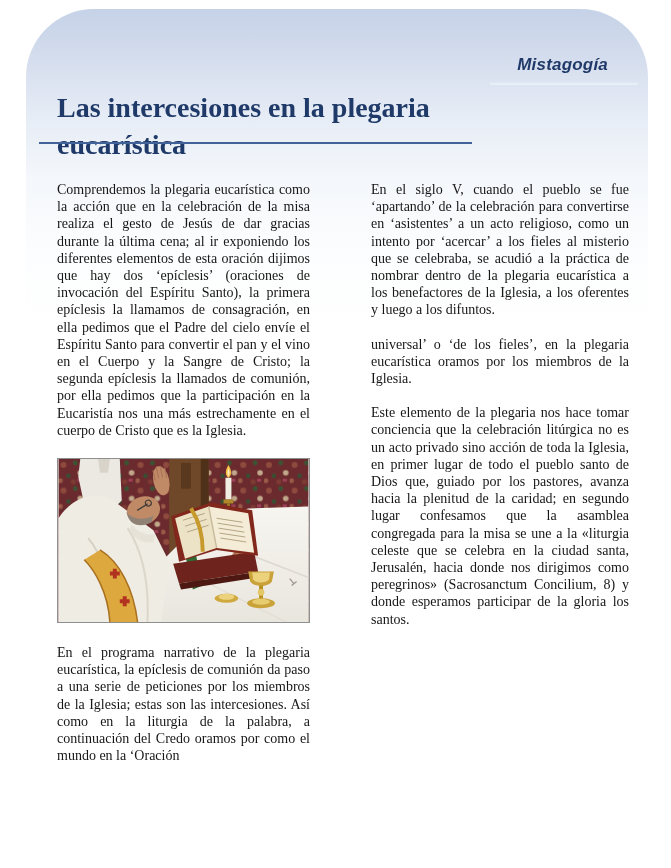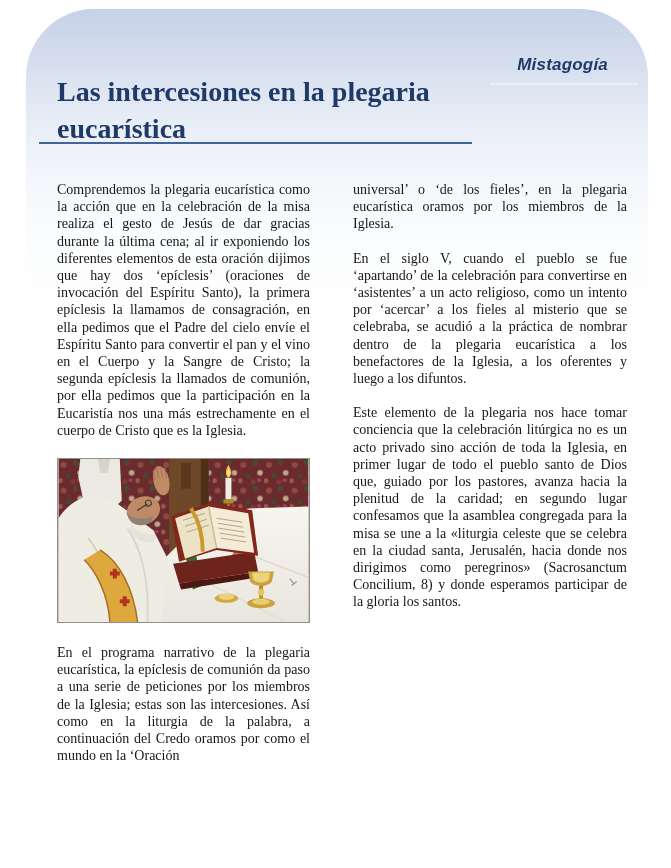--- a/index.html
+++ b/index.html
@@ -30,39 +30,39 @@
     letter-spacing: 0.2px;
   }
   .badge-rule {
     position: absolute;
     top: 73px; left: 464px;
     width: 148px; height: 3px;
     background: linear-gradient(180deg, #dde6f3, #eef3fa);
   }
   .title {
     position: absolute;
-    left: 31px; top: 64px;
+    left: 31px; top: 80px;
     width: 452px;
     font-weight: bold;
     font-size: 28px;
     line-height: 37px;
     color: #1f3a68;
   }
   .title-rule {
     position: absolute;
     left: 13px; top: 133px;
     width: 433px; height: 2px;
     background: #42639a;
   }
   .columns {
     position: absolute;
     left: 31px; top: 172px;
     width: 572px;
     display: flex;
-    gap: 43px;
+    gap: 61px;
   }
   .col { color: #161616; font-size: 14px; line-height: 17.2px; text-align: justify; }
   .col-left  { width: 253px; }
   .col-right { width: 274px; }
   .col p { margin: 0 0 17px 0; }
   .col p:last-child { margin-bottom: 0; }
   figure.photo {
     margin: 19px 0 21px 0;
     width: 253px; height: 165px;
     line-height: 0;
@@ -175,20 +175,20 @@
               <ellipse cx="205" cy="146" rx="14" ry="5" fill="#c9a23a"></ellipse>
               <ellipse cx="205" cy="144.5" rx="9" ry="3" fill="#e8cc70"></ellipse>
             </g>
           </svg>
         </figure>
 
         <p>En el programa narrativo de la plegaria eucarística, la epíclesis de comunión da paso a una serie de peticiones por los miembros de la Iglesia; estas son las intercesiones. Así como en la liturgia de la palabra, a continuación del Credo oramos por como el mundo en la ‘Oración</p>
       </div>
 
       <div class="col col-right">
+        <p>En el siglo V, cuando el pueblo se fue ‘apartando’ de la celebración para convertirse en ‘asistentes’ a un acto religioso, como un intento por ‘acercar’ a los fieles al misterio que se celebraba, se acudió a la práctica de nombrar dentro de la plegaria eucarística a los benefactores de la Iglesia, a los oferentes y luego a los difuntos.</p>
         <p>universal’ o ‘de los fieles’, en la plegaria eucarística oramos por los miembros de la Iglesia.</p>
-        <p>En el siglo V, cuando el pueblo se fue ‘apartando’ de la celebración para convertirse en ‘asistentes’ a un acto religioso, como un intento por ‘acercar’ a los fieles al misterio que se celebraba, se acudió a la práctica de nombrar dentro de la plegaria eucarística a los benefactores de la Iglesia, a los oferentes y luego a los difuntos.</p>
         <p>Este elemento de la plegaria nos hace tomar conciencia que la celebración litúrgica no es un acto privado sino acción de toda la Iglesia, en primer lugar de todo el pueblo santo de Dios que, guiado por los pastores, avanza hacia la plenitud de la caridad; en segundo lugar confesamos que la asamblea congregada para la misa se une a la «liturgia celeste que se celebra en la ciudad santa, Jerusalén, hacia donde nos dirigimos como peregrinos» (Sacrosanctum Concilium, 8) y donde esperamos participar de la gloria los santos.</p>
       </div>
 
     </div>
   </div>
 </div>
 
 </body></html>

